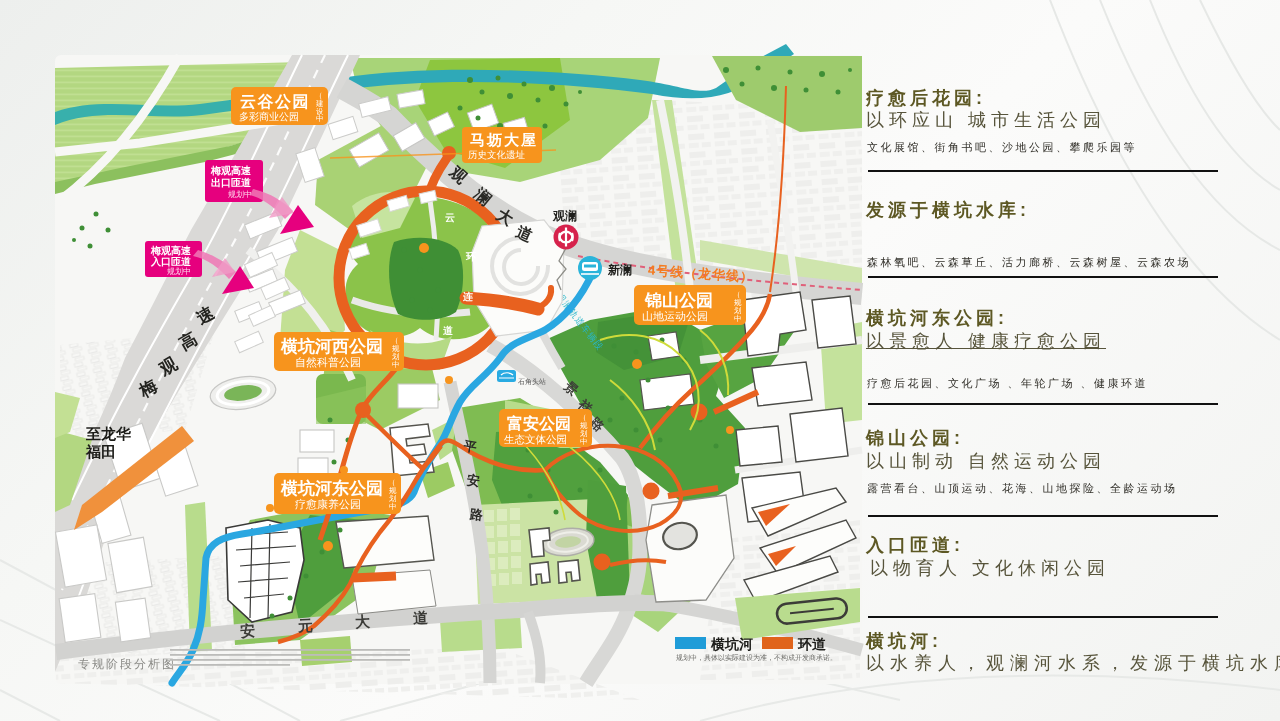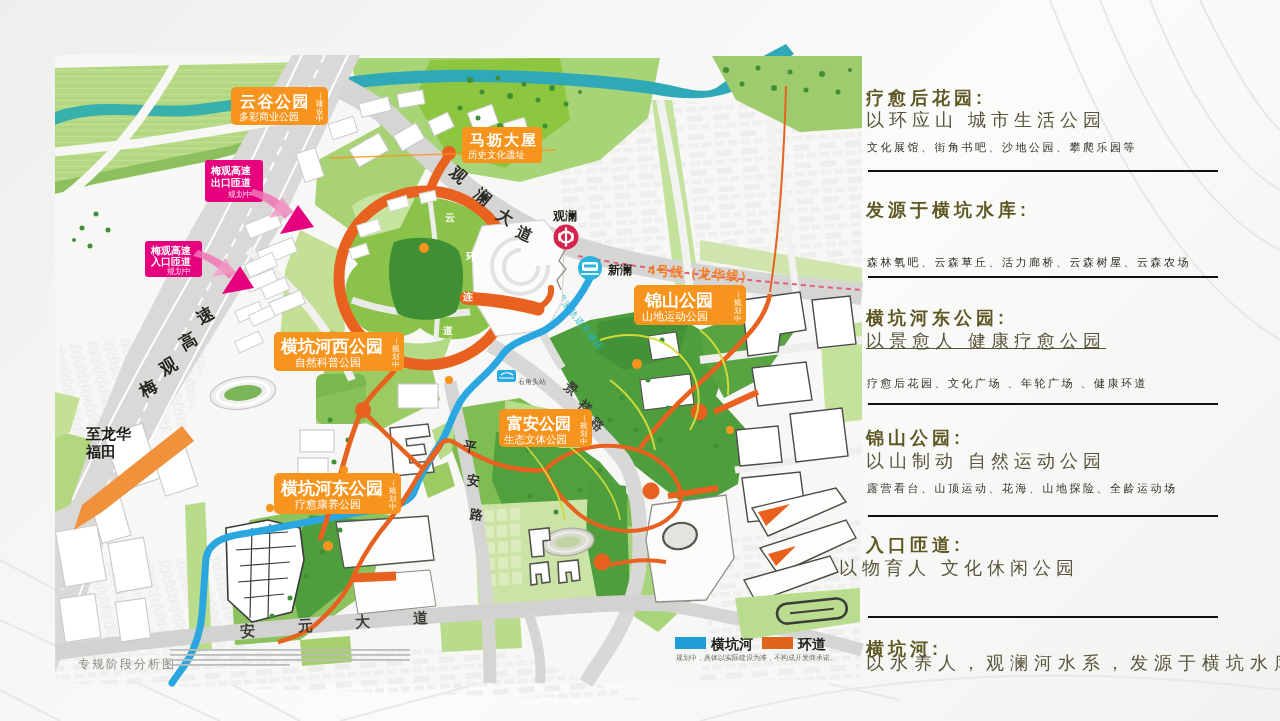--- a/index.html
+++ b/index.html
@@ -653,21 +653,21 @@
 <div class="sec-title" style="left:866px;top:426px;">锦山公园:</div>
 
 <div class="sec-line2" style="left:866px;top:449px;">以山制动 自然运动公园</div>
 
 <div class="sec-line3" style="left:867px;top:481px;">露营看台、山顶运动、花海、山地探险、全龄运动场</div>
 
 <div class="sep" style="top:515px;"></div>
 
 <div class="sec-title" style="left:866px;top:533px;">入口匝道:</div>
 
-<div class="sec-line2" style="left:839px;top:556px;">以物育人 文化休闲公园</div>
+<div class="sec-line2" style="left:870px;top:556px;">以物育人 文化休闲公园</div>
 
 
 <div class="sep" style="top:616px;"></div>
 
-<div class="sec-title" style="left:866px;top:629px;margin-top:8px;">横坑河:</div>
+<div class="sec-title" style="left:866px;top:629px;">横坑河:</div>
 
 <div class="sec-line2" style="left:866px;top:651px;letter-spacing:6px;">以水养人，观澜河水系，发源于横坑水库</div>
 </div>
 
 </body></html>

